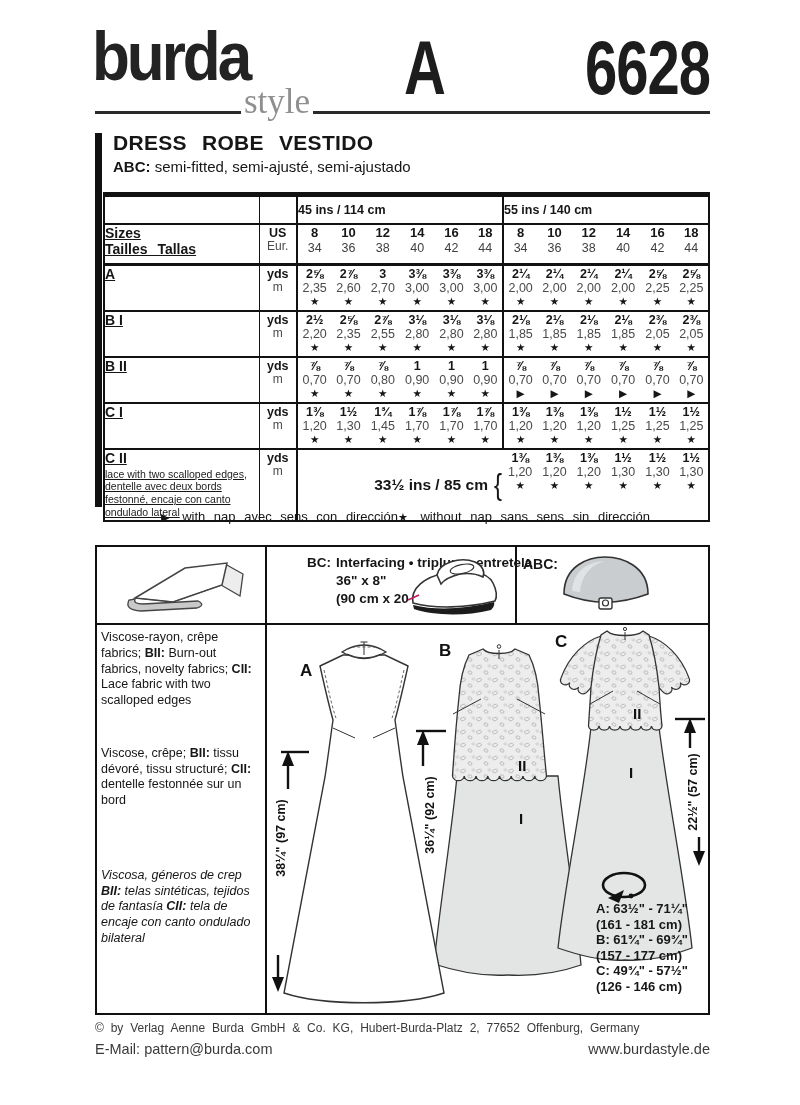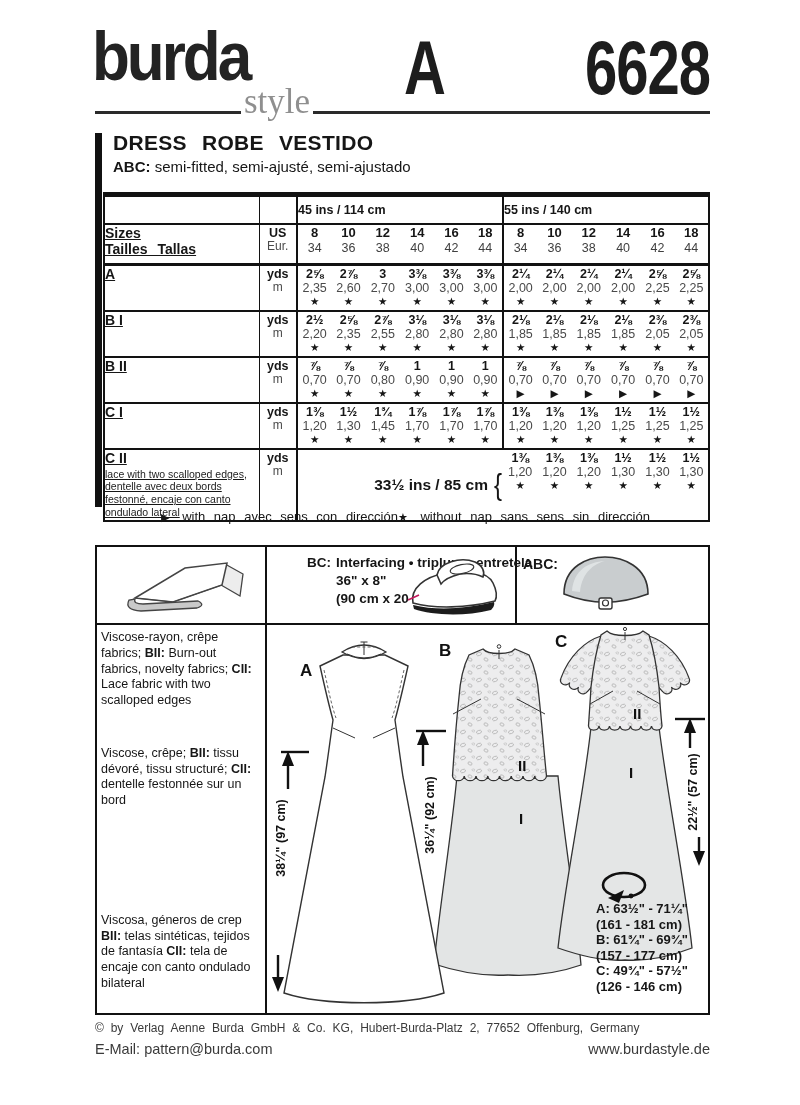--- a/index.html
+++ b/index.html
@@ -62,21 +62,21 @@
 
   .interfacing{left:283px;top:554px;display:flex;gap:5px;font-size:13.5px;line-height:1.35;}
   .interfacing .lbl{font-weight:bold;margin-left:24px;}
   .interfacing .l1{font-weight:bold;}
   .interfacing .l2,.interfacing .l3{font-weight:bold;}
   .abc-cell{left:523px;top:556px;font-size:14px;font-weight:bold;}
 
   .fabric-notes{left:101px;top:630px;width:158px;font-size:12.5px;line-height:1.26;}
   .fabric-block{margin:0;}
   .fabric-block:nth-child(2){margin-top:37px;}
-  .fabric-block:nth-child(3){margin-top:104px;}
+  .fabric-block:nth-child(3){margin-top:59px;font-style:italic;}
   .seg-b{font-weight:bold;}
 
   .lengths{left:596px;top:901px;width:112px;font-size:13px;font-weight:bold;line-height:1.2;z-index:5;}
 
   
   .foot1{left:95px;top:1021px;width:615px;font-size:12px;color:#3a3a3a;word-spacing:3.5px;}
   .foot2{left:95px;top:1041px;width:615px;display:flex;justify-content:space-between;
          font-size:14.5px;color:#3a3a3a;text-align:right;}
 
   svg text{font-family:"Liberation Sans",sans-serif;}

